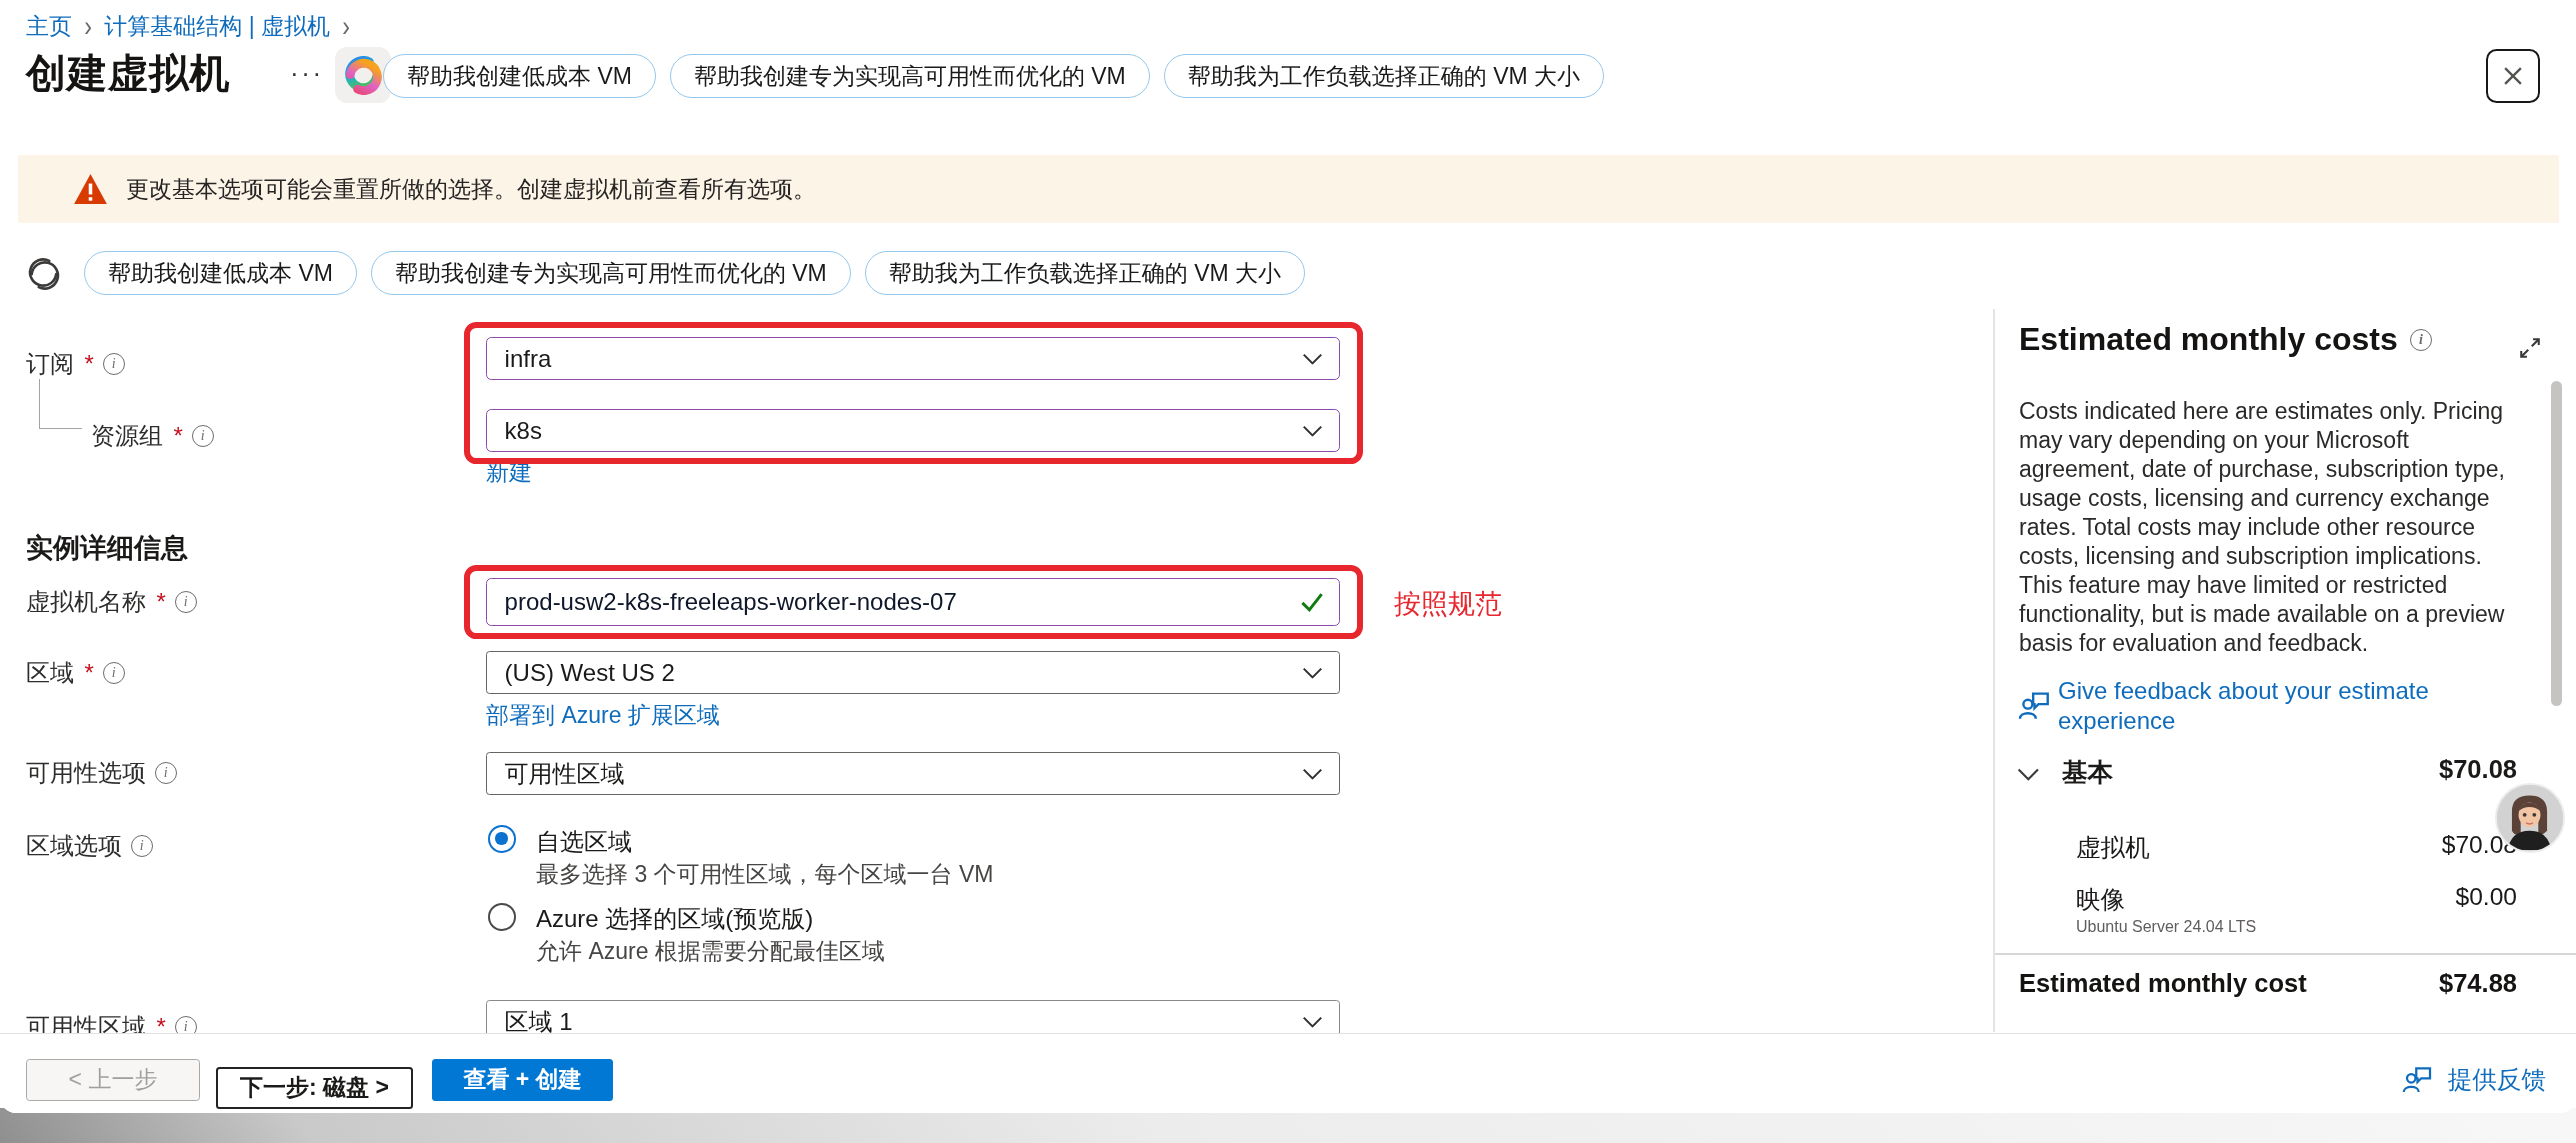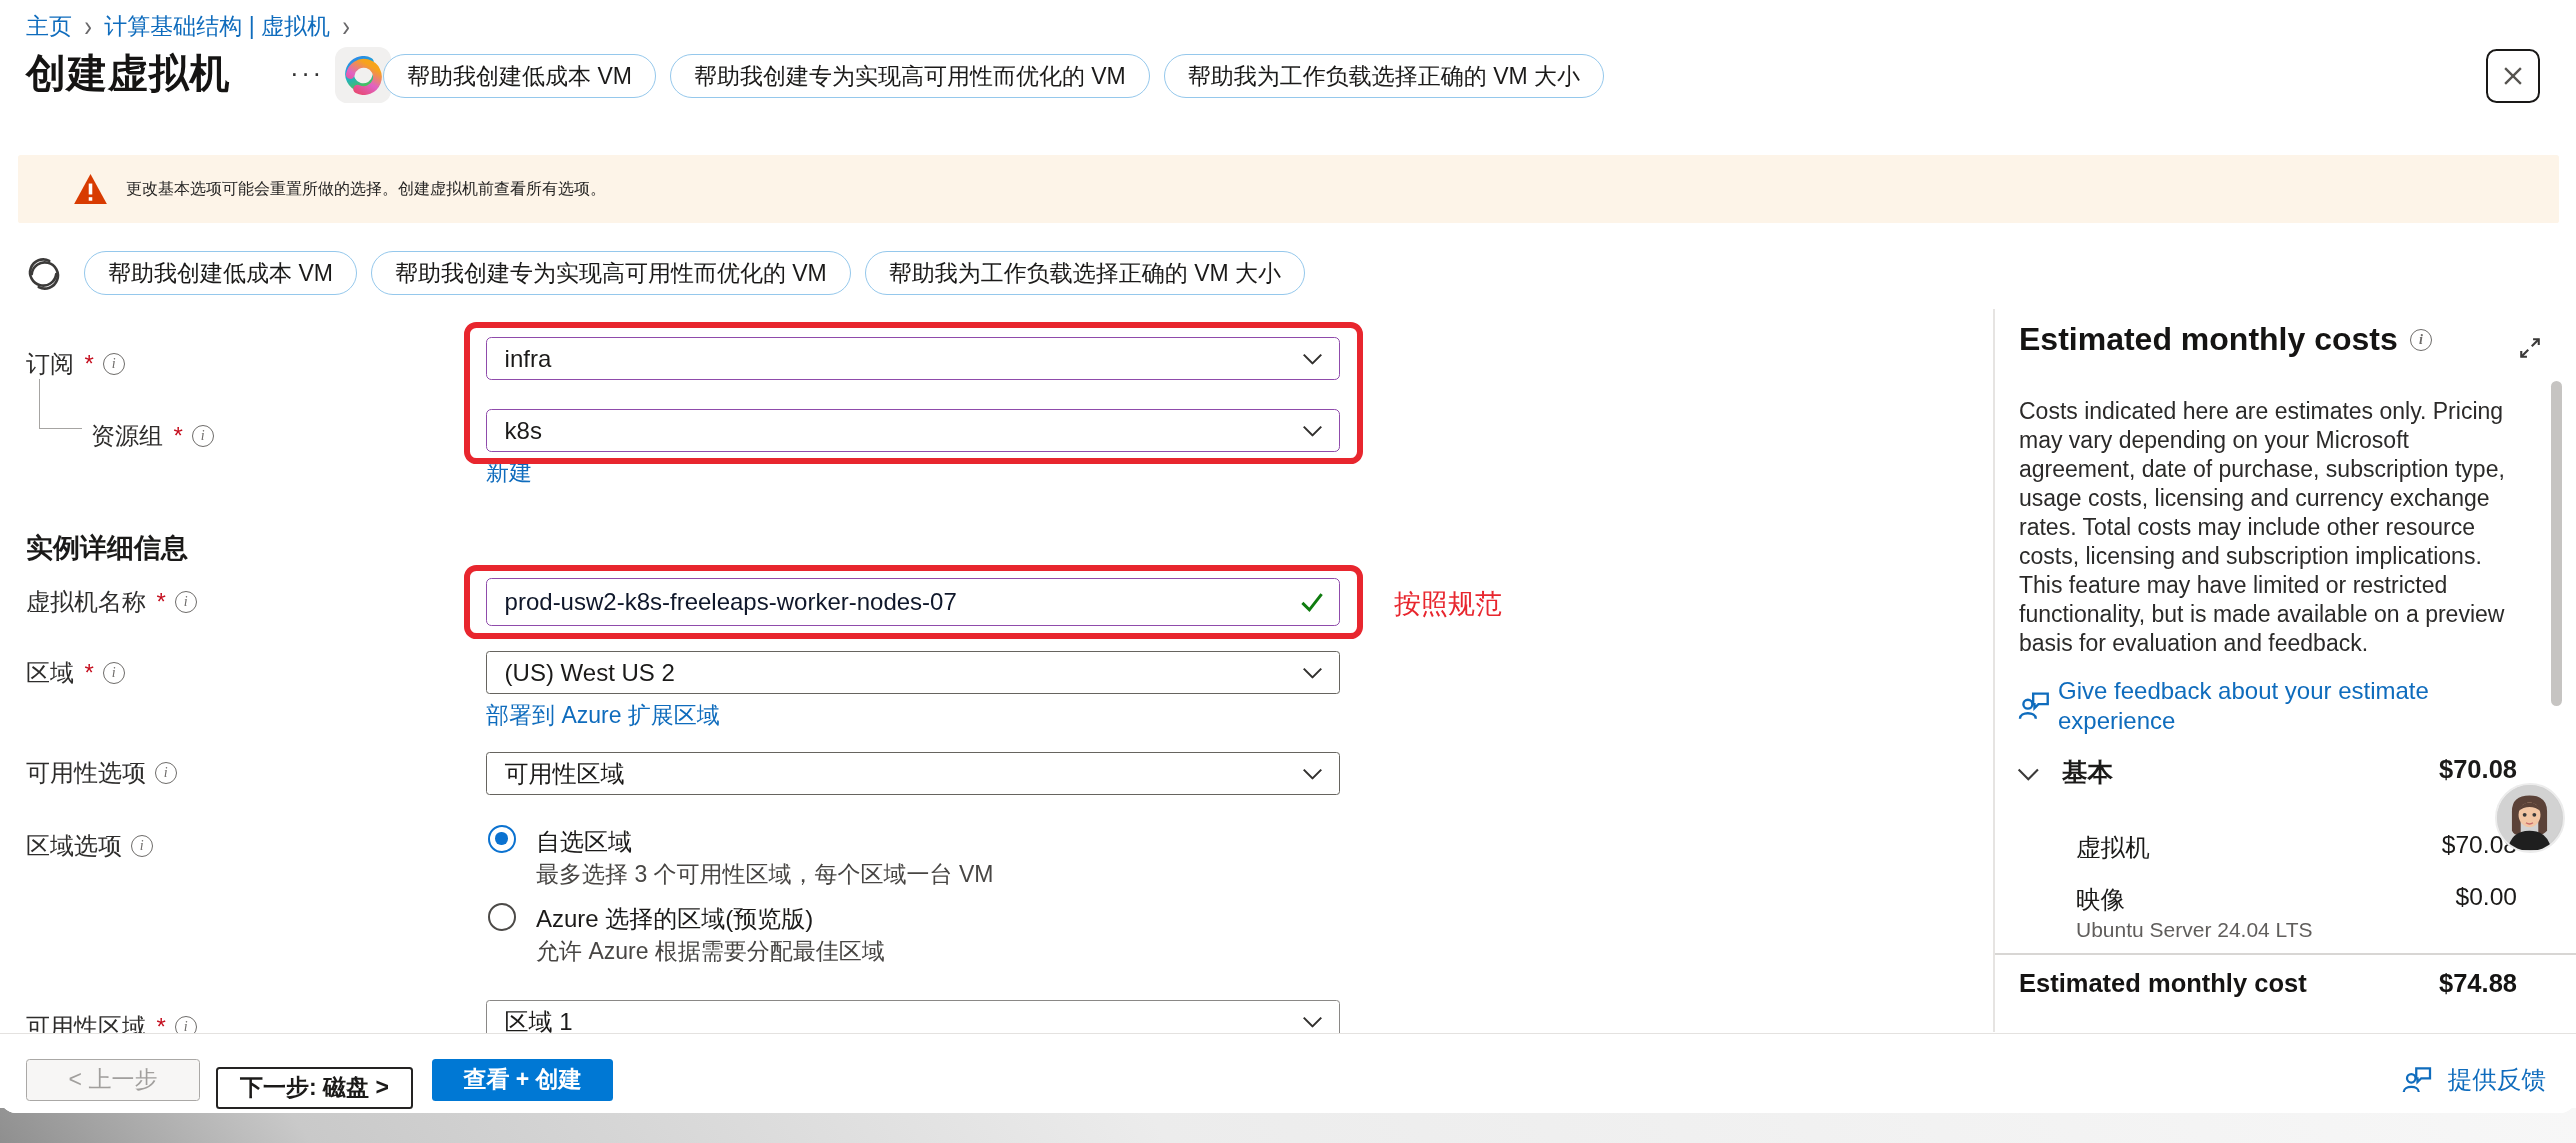--- a/index.html
+++ b/index.html
@@ -28,21 +28,21 @@
   .pills-copilot{left:84px;top:251px;}
   .pill{height:42px;border:1.8px solid #95c8ec;border-radius:23px;background:#fff;display:flex;align-items:center;
     padding:0 23px;font-size:23px;color:#1b1a19;white-space:nowrap;cursor:pointer;}
   .close-btn{position:absolute;left:2486px;top:49px;width:54px;height:54px;border:2.6px solid #191817;border-radius:10.5px;
     background:#fff;display:flex;align-items:center;justify-content:center;cursor:pointer;box-sizing:border-box;}
 
   
   .banner{position:absolute;left:17.6px;top:155px;width:2541px;height:68px;background:#fdf4e8;border-radius:2.6px;
     display:flex;align-items:center;box-sizing:border-box;padding-left:56px;}
   .warn-icon{width:33px;height:30px;margin-right:19.3px;flex:0 0 auto;}
-  .banner-text{font-size:16px;color:#262524;}
+  .banner-text{font-size:23px;color:#262524;}
 
   .copilot-outline{position:absolute;left:23px;top:253px;width:42px;height:42px;}
 
   
   .flabel{position:absolute;font-size:24px;color:#2e2d2c;display:flex;align-items:center;gap:8.8px;}
   .req{color:#c50f1f;margin-left:1.8px;}
   .info-i{width:22px;height:22px;border:1.8px solid #6e6c6a;border-radius:50%;color:#6e6c6a;font-size:14px;
     font-family:"Liberation Serif",serif;font-style:italic;display:inline-flex;align-items:center;justify-content:center;
     box-sizing:border-box;flex:0 0 auto;}
   .tree{position:absolute;left:39px;top:379px;width:42px;height:49px;border-left:1.8px solid #a6a4a2;border-bottom:1.8px solid #a6a4a2;}
@@ -82,21 +82,21 @@
   .panel-title{position:absolute;left:2019px;top:321px;font-size:32px;font-weight:bold;color:#151413;display:flex;align-items:center;gap:12.3px;}
   .collapse{position:absolute;left:2516px;top:334px;cursor:pointer;}
   .panel-p{position:absolute;left:2019px;top:397px;width:499px;font-size:23px;line-height:29px;color:#2b2a29;}
   .give-fb{position:absolute;left:2058px;top:676px;width:421px;font-size:24px;line-height:30px;color:#0f6cbd;cursor:pointer;}
   .give-fb-icon{position:absolute;left:2016px;top:687px;}
   .cost-chev{position:absolute;left:2016px;top:766px;cursor:pointer;}
   .cost-g-label{position:absolute;left:2062px;top:755px;font-size:25.5px;font-weight:bold;color:#1b1a19;}
   .cost-g-val{position:absolute;left:2283px;top:755px;width:234px;text-align:right;font-size:25.5px;font-weight:bold;color:#1b1a19;}
   .cost-label{position:absolute;left:2076px;font-size:24.6px;color:#1b1a19;}
   .cost-val{position:absolute;left:2283px;width:234px;text-align:right;font-size:24.6px;color:#1b1a19;}
-  .cost-sub{position:absolute;left:2076px;top:918px;font-size:21px;color:#605e5c;}
+  .cost-sub{position:absolute;left:2076px;top:918px;font-size:16px;color:#605e5c;}
   .hdiv{position:absolute;left:1995px;top:953px;width:581px;height:1.8px;background:#d8d6d4;}
   .total-label{position:absolute;left:2019px;top:969px;font-size:25.5px;font-weight:bold;color:#151413;}
   .total-val{position:absolute;left:2283px;top:969px;width:234px;text-align:right;font-size:25.5px;font-weight:bold;color:#151413;}
   .scroll-thumb{position:absolute;left:2551px;top:381px;width:11.4px;height:325px;border-radius:6.1px;background:#c6c4c2;cursor:pointer;}
 
   
   .avatar{position:absolute;left:2495px;top:783px;width:70px;height:70px;border-radius:50%;z-index:6;
     border:2.6px solid #ececec;box-sizing:border-box;overflow:hidden;background:#cfcfcf;}
 </style>
 </head>

